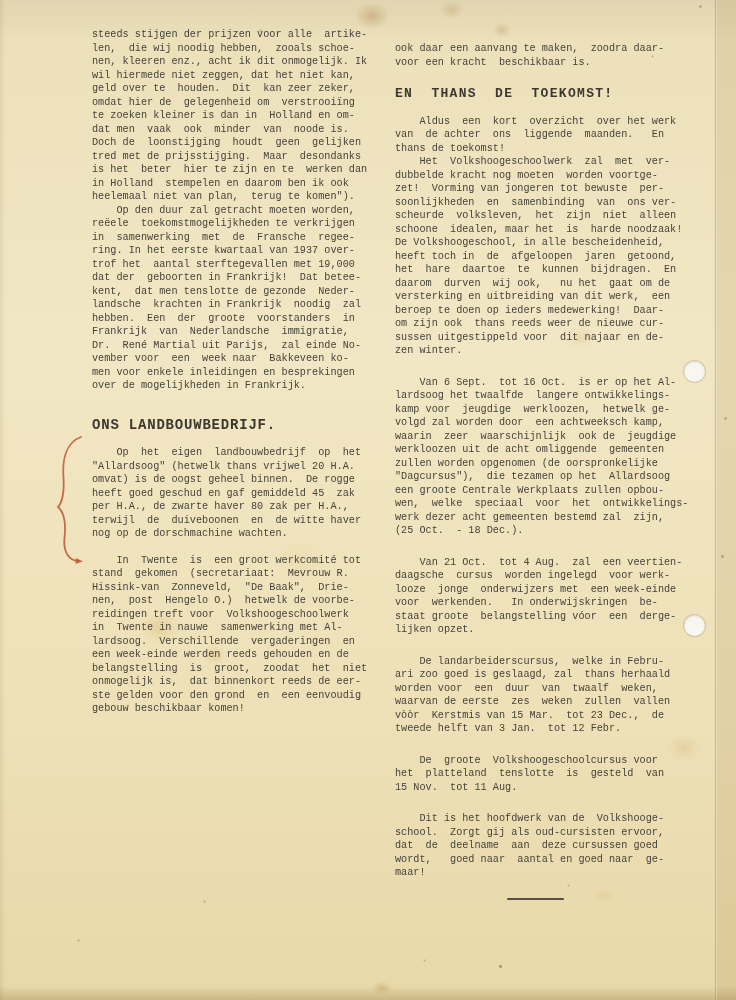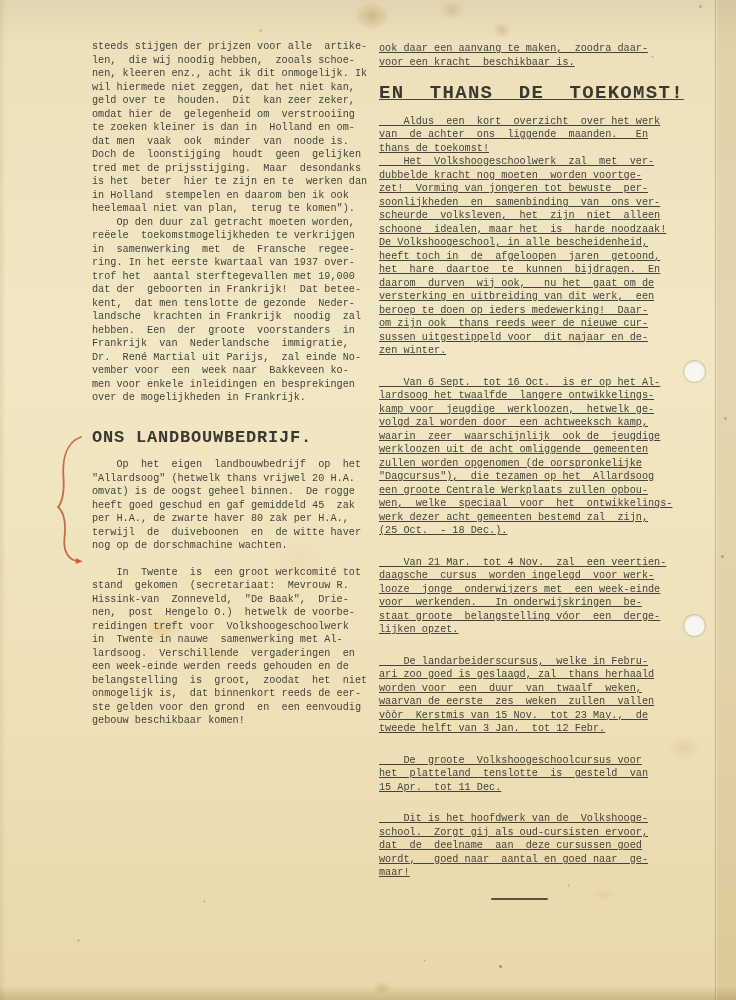--- a/index.html
+++ b/index.html
@@ -38,29 +38,29 @@
       424px 960px 0 0.5px rgba(90,70,40,.3),
       568px 885px 0 0.5px rgba(90,70,40,.3),
       722px 556px 0 1px rgba(160,75,40,.4),
       725px 418px 0 1px rgba(165,85,45,.35),
       260px 30px 0 1px rgba(140,100,55,.25);}
   .hole{position:absolute;width:21px;height:21px;border-radius:50%;background:#f7f6f0;
     box-shadow:0 0 0 1px rgba(150,125,75,0.28), inset 0 1px 2px rgba(0,0,0,0.10);}
   .hole-top{left:684px;top:361px;}
   .hole-bottom{left:684px;top:615px;}
   .brace{position:absolute;left:50px;top:430px;}
-  .col{position:absolute;top:40px;width:292px;font-size:10.2px;line-height:13.5px;
+  .col{position:absolute;top:28px;width:292px;font-size:10.2px;line-height:13.5px;
     white-space:pre;color:#46433b;letter-spacing:0;}
   .col-left{left:92px;}
-  .col-right{left:379px;top:42px;text-decoration:underline;}
+  .col-right{left:395px;top:42px;}
   .para{margin:0 0 13px 0;}
   .para.flow{margin-bottom:0;}
   .col-right .para{margin-bottom:18px;}
-  .heading{font-weight:bold;font-size:17px;letter-spacing:0.8px;color:#3c3830;margin:26px 0 14px 0;}
-  .col-right .heading{font-size:19px;letter-spacing:1.3px;margin-top:12px;}
+  .heading{font-weight:bold;font-size:14px;letter-spacing:0.8px;color:#3c3830;margin:26px 0 14px 0;}
+  .col-right .heading{font-size:13px;letter-spacing:1.3px;margin-top:12px;}
   .divider{width:57px;height:2.5px;background:#55514a;border-radius:1px;margin:4px 0 0 112px;}
 </style>
 </head>
 <body>
 
 <div class="page">
 
   <div class="crease"></div>
   <div class="specks"></div>
 
@@ -137,31 +137,31 @@
 lardsoog het twaalfde  langere ontwikkelings-
 kamp voor  jeugdige  werkloozen,  hetwelk ge-
 volgd zal worden door  een achtweeksch kamp,
 waarin  zeer  waarschijnlijk  ook de  jeugdige
 werkloozen uit de acht omliggende  gemeenten
 zullen worden opgenomen (de oorspronkelijke
 "Dagcursus"),  die tezamen op het  Allardsoog
 een groote Centrale Werkplaats zullen opbou-
 wen,  welke  speciaal  voor  het  ontwikkelings-
 werk dezer acht gemeenten bestemd zal  zijn,
-(25 Oct.  - 18 Dec.).</div><div class="para">    Van 21 Mar.  tot 4 Nov.  zal  een veertien-
+(25 Oct.  - 18 Dec.).</div><div class="para">    Van 21 Oct.  tot 4 Aug.  zal  een veertien-
 daagsche  cursus  worden ingelegd  voor werk-
 looze  jonge  onderwijzers met  een week-einde
 voor  werkenden.   In onderwijskringen  be-
 staat groote  belangstelling vóor  een  derge-
 lijken opzet.</div><div class="para">    De landarbeiderscursus,  welke in Febru-
 ari zoo goed is geslaagd, zal  thans herhaald
 worden voor  een  duur  van  twaalf  weken,
 waarvan de eerste  zes  weken  zullen  vallen
-vòòr  Kerstmis van 15 Nov.  tot 23 May.,  de
+vòòr  Kerstmis van 15 Mar.  tot 23 Dec.,  de
 tweede helft van 3 Jan.  tot 12 Febr.</div><div class="para">    De  groote  Volkshoogeschoolcursus voor
 het  platteland  tenslotte  is  gesteld  van
-15 Apr.  tot 11 Dec.</div><div class="para">    Dit is het hoofdwerk van de  Volkshooge-
+15 Nov.  tot 11 Aug.</div><div class="para">    Dit is het hoofdwerk van de  Volkshooge-
 school.  Zorgt gij als oud-cursisten ervoor,
 dat  de  deelname  aan  deze cursussen goed
 wordt,   goed naar  aantal en goed naar  ge-
 maar!</div><div class="divider"></div></div>
 
 </div>
 
 </body></html>

